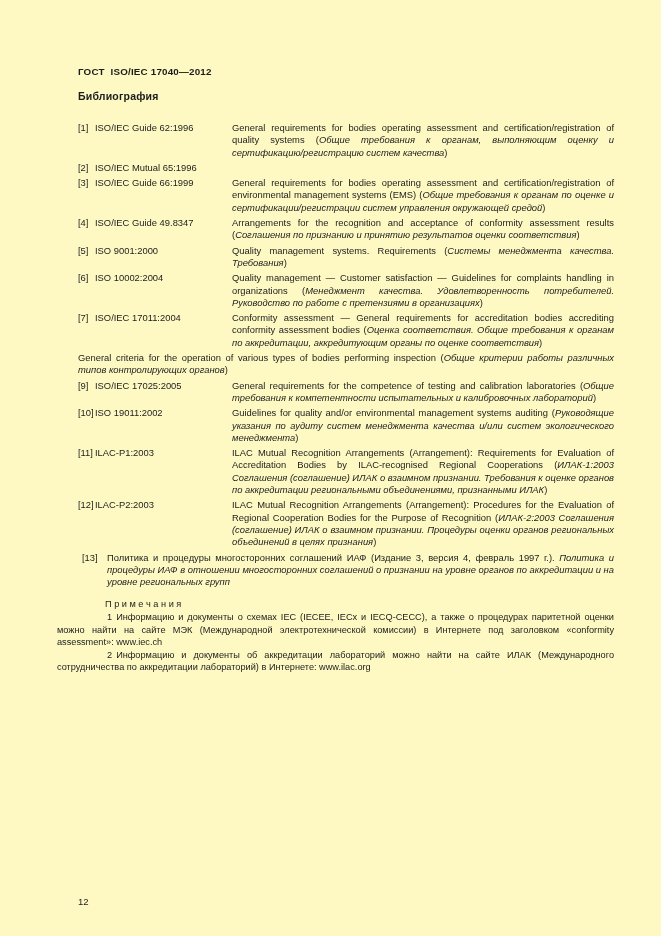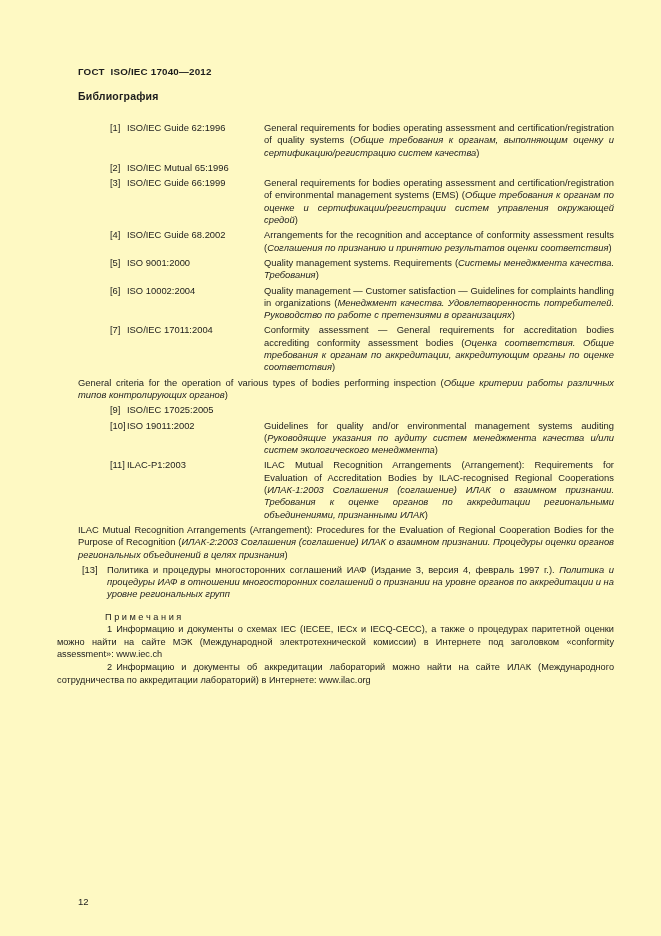--- a/index.html
+++ b/index.html
@@ -33,21 +33,21 @@
     letter-spacing: 0.2px;
   }
   .bib { margin-top: 20px; }
   .entry {
     display: flex;
     margin-left: 21px;
     margin-bottom: 3px;
     font-size: 9.4px;
     line-height: 12.3px;
   }
-  .entry-label { width: 154px; flex: none; margin-left: 32px; }
+  .entry-label { width: 154px; flex: none; }
   .ref { display: inline-block; min-width: 17px; }
   .entry-desc { flex: 1; text-align: justify; }
   .ru { font-style: italic; }
   .entry-full {
     display: block;
     position: relative;
     padding-left: 29px;
     box-sizing: border-box;
   }
   .entry-full .ref { position: absolute; left: 4px; top: 0; }
@@ -80,50 +80,52 @@
           <div class="entry-desc"><span class="en">General requirements for bodies operating assessment and certification/registration of quality systems</span> (<span class="ru">Общие требования к органам, выполняющим оценку и сертификацию/регистрацию систем качества</span>)</div>
         </div>
         <div class="entry">
           <div class="entry-label"><span class="ref">[2]</span><span class="id">ISO/IEC Mutual 65:1996</span></div>
         </div>
         <div class="entry">
           <div class="entry-label"><span class="ref">[3]</span><span class="id">ISO/IEC Guide 66:1999</span></div>
           <div class="entry-desc"><span class="en">General requirements for bodies operating assessment and certification/registration of environmental management systems (EMS)</span> (<span class="ru">Общие требования к органам по оценке и сертификации/регистрации систем управления окружающей средой</span>)</div>
         </div>
         <div class="entry">
-          <div class="entry-label"><span class="ref">[4]</span><span class="id">ISO/IEC Guide 68.2002</span></div>
+          <div class="entry-label"><span class="ref">[4]</span><span class="id">ISO/IEC Guide 49.8347</span></div>
           <div class="entry-desc"><span class="en">Arrangements for the recognition and acceptance of conformity assessment results</span> (<span class="ru">Соглашения по признанию и принятию результатов оценки соответствия</span>)</div>
         </div>
         <div class="entry">
           <div class="entry-label"><span class="ref">[5]</span><span class="id">ISO 9001:2000</span></div>
           <div class="entry-desc"><span class="en">Quality management systems. Requirements</span> (<span class="ru">Системы менеджмента качества. Требования</span>)</div>
         </div>
         <div class="entry">
           <div class="entry-label"><span class="ref">[6]</span><span class="id">ISO 10002:2004</span></div>
           <div class="entry-desc"><span class="en">Quality management — Customer satisfaction — Guidelines for complaints handling in organizations</span> (<span class="ru">Менеджмент качества. Удовлетворенность потребителей. Руководство по работе с претензиями в организациях</span>)</div>
         </div>
         <div class="entry">
           <div class="entry-label"><span class="ref">[7]</span><span class="id">ISO/IEC 17011:2004</span></div>
           <div class="entry-desc"><span class="en">Conformity assessment — General requirements for accreditation bodies accrediting conformity assessment bodies</span> (<span class="ru">Оценка соответствия. Общие требования к органам по аккредитации, аккредитующим органы по оценке соответствия</span>)</div>
         </div>
         <div class="entry">
           <div class="entry-desc"><span class="en">General criteria for the operation of various types of bodies performing inspection</span> (<span class="ru">Общие критерии работы различных типов контролирующих органов</span>)</div>
         </div>
         <div class="entry">
           <div class="entry-label"><span class="ref">[9]</span><span class="id">ISO/IEC 17025:2005</span></div>
+          <div class="entry-desc"><span class="en">General requirements for the competence of testing and calibration laboratories</span> (<span class="ru">Общие требования к компетентности испытательных и калибровочных лабораторий</span>)</div>
         </div>
         <div class="entry">
           <div class="entry-label"><span class="ref">[10]</span><span class="id">ISO 19011:2002</span></div>
           <div class="entry-desc"><span class="en">Guidelines for quality and/or environmental management systems auditing</span> (<span class="ru">Руководящие указания по аудиту систем менеджмента качества и/или систем экологического менеджмента</span>)</div>
         </div>
         <div class="entry">
           <div class="entry-label"><span class="ref">[11]</span><span class="id">ILAC-P1:2003</span></div>
           <div class="entry-desc"><span class="en">ILAC Mutual Recognition Arrangements (Arrangement): Requirements for Evaluation of Accreditation Bodies by ILAC-recognised Regional Cooperations</span> (<span class="ru">ИЛАК-1:2003 Соглашения (соглашение) ИЛАК о взаимном признании. Требования к оценке органов по аккредитации региональными объединениями, признанными ИЛАК</span>)</div>
         </div>
         <div class="entry">
+          <div class="entry-label"><span class="ref">[12]</span><span class="id">ILAC-P2:2003</span></div>
           <div class="entry-desc"><span class="en">ILAC Mutual Recognition Arrangements (Arrangement): Procedures for the Evaluation of Regional Cooperation Bodies for the Purpose of Recognition</span> (<span class="ru">ИЛАК-2:2003 Соглашения (соглашение) ИЛАК о взаимном признании. Процедуры оценки органов региональных объединений в целях признания</span>)</div>
         </div>
         <div class="entry entry-full">
           <span class="ref">[13]</span>
           <div class="entry-text"><span class="lead">Политика и процедуры многосторонних соглашений ИАФ (Издание 3, версия 4, февраль 1997 г.). </span><span class="ru">Политика и процедуры ИАФ в отношении многосторонних соглашений о признании на уровне органов по аккредитации и на уровне региональных групп</span></div>
         </div>
       </div>
     <div class="notes">
       <div class="notes-heading">П р и м е ч а н и я</div>
       <div id="notes-items">

